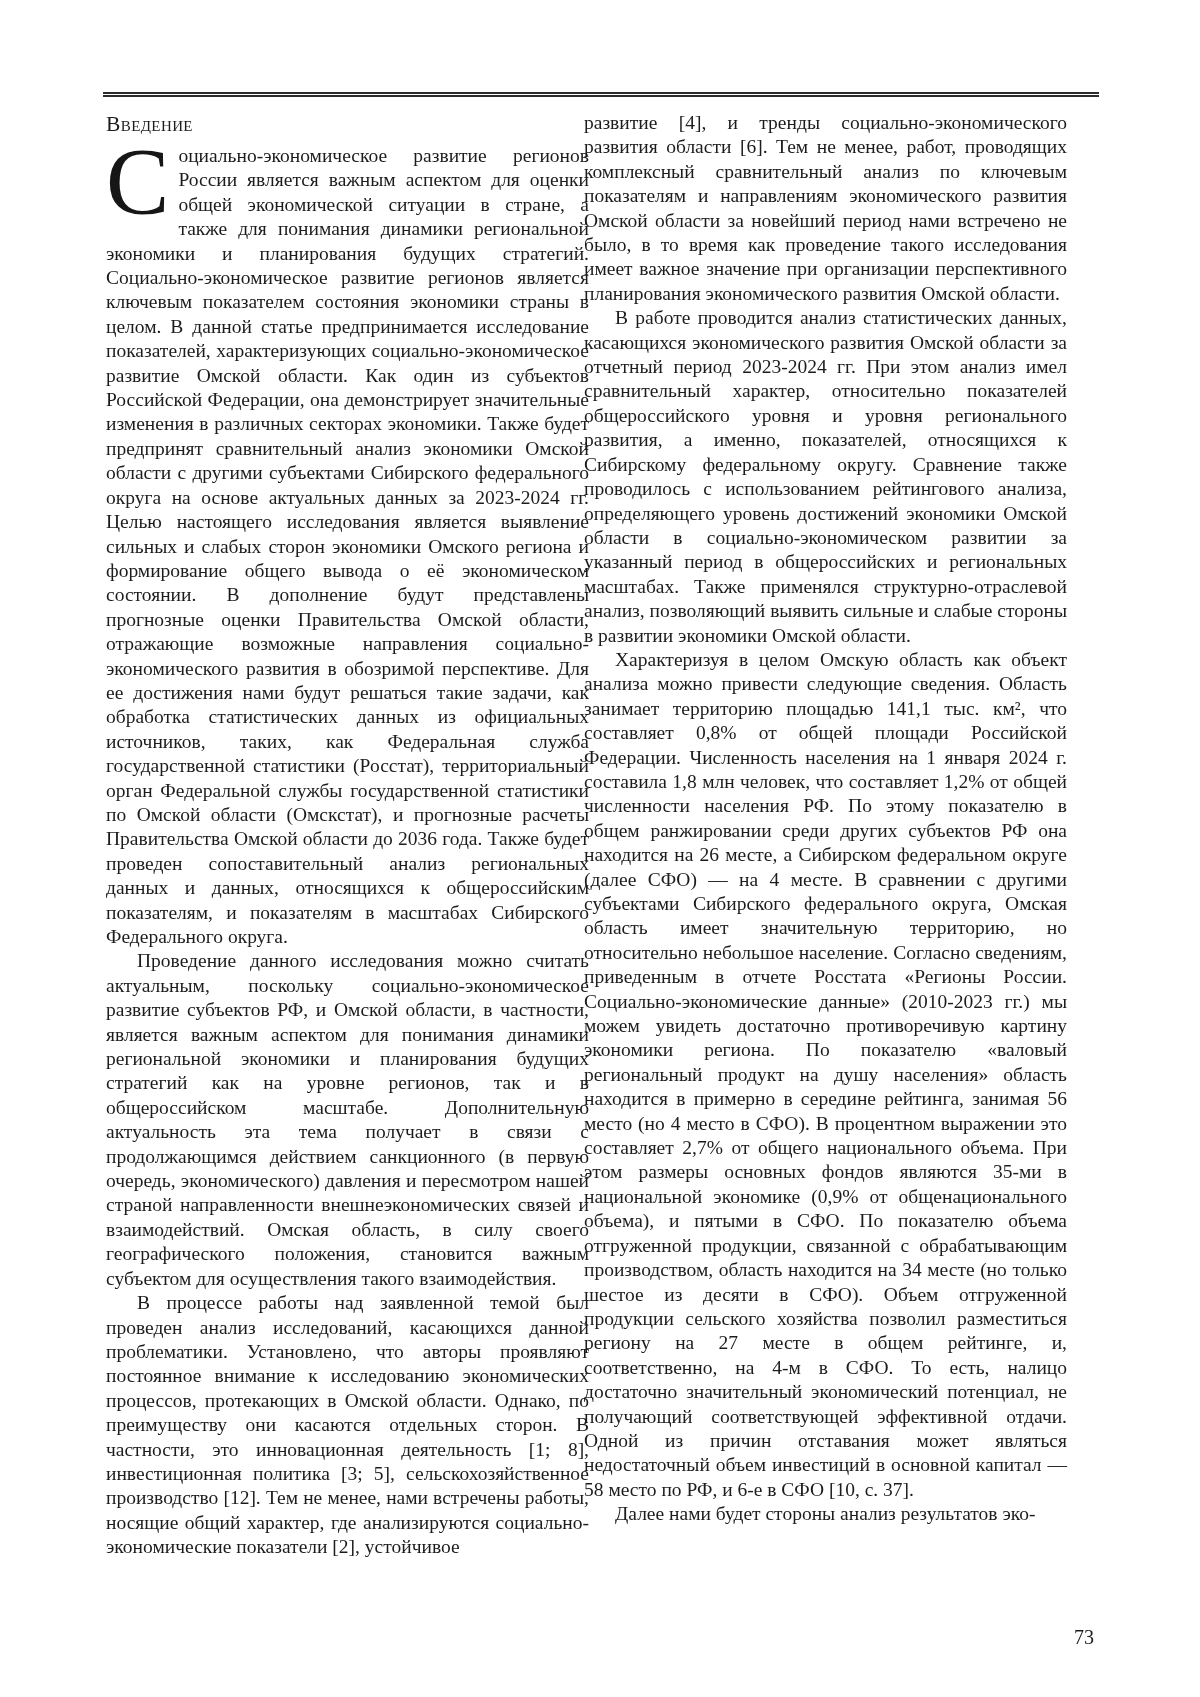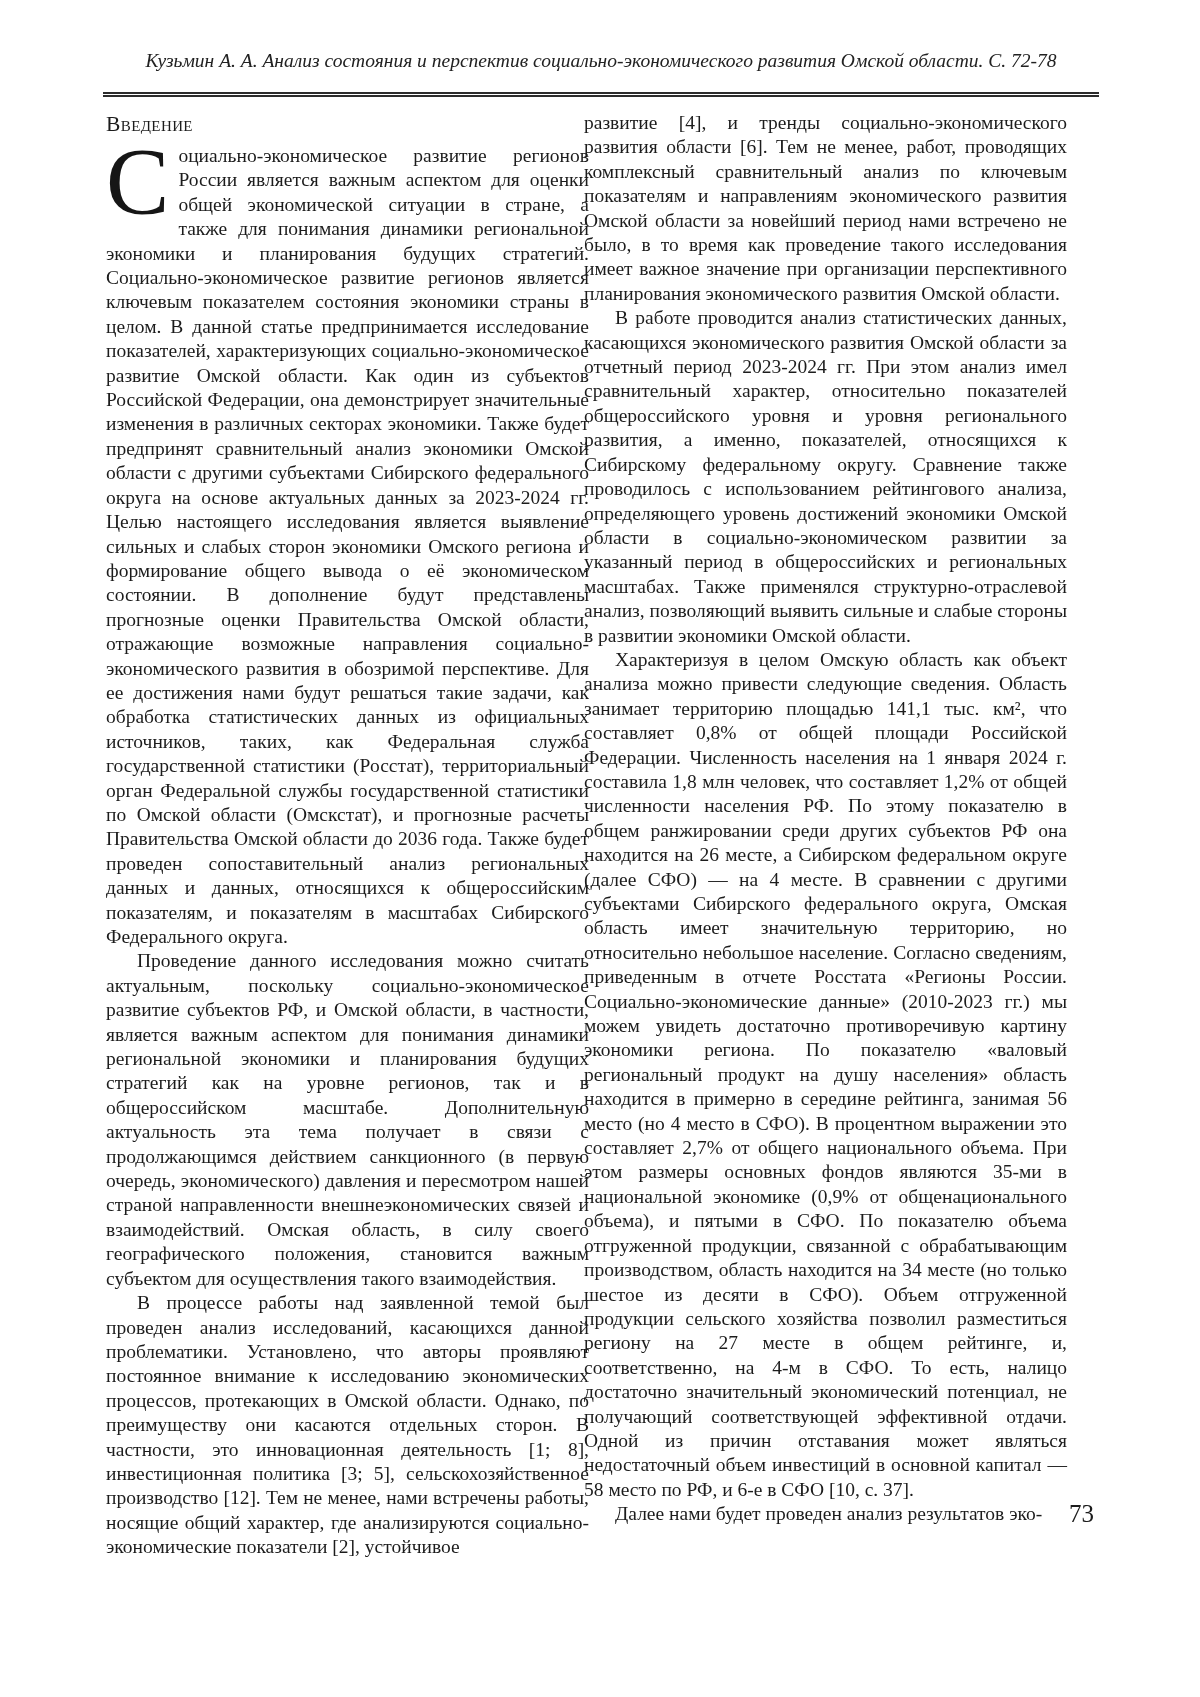--- a/index.html
+++ b/index.html
@@ -56,31 +56,30 @@
     float: left;
     font-size: 95px;
     line-height: 71px;
     height: 73px;
     margin: 3px 9px 0 0;
     color: #161616;
   }
 
   .page-number {
     position: absolute;
-    top: 1500px; left: 1036px; width: 58px;
+    top: 1626px; left: 1036px; width: 58px;
     text-align: right;
-    font-size: 25px;
+    font-size: 20px;
   }
 </style>
 </head>
 <body>
 
 <div class="page">
 
-  <div class="running-header">Кузьмин А. А. Анализ состояния и перспектив социально-экономического развития Омской области. С. 72-78</div>
 
   <div class="header-rule"></div>
 
   <div class="col col-left">
     <h2>Введение</h2>
 
     <p class="has-dropcap"><span class="dropcap">С</span><span>оциально-экономическое развитие регионов России является важным аспектом для оценки общей экономической ситуации в стране, а также для понимания динамики региональной экономики и планирования будущих стратегий. Социально-экономическое развитие регионов является ключевым показателем состояния экономики страны в целом. В данной статье предпринимается исследование показателей, характеризующих социально-экономическое развитие Омской области. Как один из субъектов Российской Федерации, она демонстрирует значительные изменения в различных секторах экономики. Также будет предпринят сравнительный анализ экономики Омской области с другими субъектами Сибирского федерального округа на основе актуальных данных за 2023-2024 гг. Целью настоящего исследования является выявление сильных и слабых сторон экономики Омского региона и формирование общего вывода о её экономическом состоянии. В дополнение будут представлены прогнозные оценки Правительства Омской области, отражающие возможные направления социально-экономического развития в обозримой перспективе. Для ее достижения нами будут решаться такие задачи, как обработка статистических данных из официальных источников, таких, как Федеральная служба государственной статистики (Росстат), территориальный орган Федеральной службы государственной статистики по Омской области (Омскстат), и прогнозные расчеты Правительства Омской области до 2036 года. Также будет проведен сопоставительный анализ региональных данных и данных, относящихся к общероссийским показателям, и показателям в масштабах Сибирского Федерального округа.</span></p>
 
     <p class="indent">Проведение данного исследования можно считать актуальным, поскольку социально-экономическое развитие субъектов РФ, и Омской области, в частности, является важным аспектом для понимания динамики региональной экономики и планирования будущих стратегий как на уровне регионов, так и в общероссийском масштабе. Дополнительную актуальность эта тема получает в связи с продолжающимся действием санкционного (в первую очередь, экономического) давления и пересмотром нашей страной направленности внешнеэкономических связей и взаимодействий. Омская область, в силу своего географического положения, становится важным субъектом для осуществления такого взаимодействия.</p>
 
@@ -89,18 +88,18 @@
   </div>
 
   <div class="col col-right">
     <p>развитие [4], и тренды социально-экономического развития области [6]. Тем не менее, работ, проводящих комплексный сравнительный анализ по ключевым показателям и направлениям экономического развития Омской области за новейший период нами встречено не было, в то время как проведение такого исследования имеет важное значение при организации перспективного планирования экономического развития Омской области.</p>
 
     <p class="indent">В работе проводится анализ статистических данных, касающихся экономического развития Омской области за отчетный период 2023-2024 гг. При этом анализ имел сравнительный характер, относительно показателей общероссийского уровня и уровня регионального развития, а именно, показателей, относящихся к Сибирскому федеральному округу. Сравнение также проводилось с использованием рейтингового анализа, определяющего уровень достижений экономики Омской области в социально-экономическом развитии за указанный период в общероссийских и региональных масштабах. Также применялся структурно-отраслевой анализ, позволяющий выявить сильные и слабые стороны в развитии экономики Омской области.</p>
 
 
     <p class="indent">Характеризуя в целом Омскую область как объект анализа можно привести следующие сведения. Область занимает территорию площадью 141,1 тыс. км², что составляет 0,8% от общей площади Российской Федерации. Численность населения на 1 января 2024 г. составила 1,8 млн человек, что составляет 1,2% от общей численности населения РФ. По этому показателю в общем ранжировании среди других субъектов РФ она находится на 26 месте, а Сибирском федеральном округе (далее СФО) — на 4 месте. В сравнении с другими субъектами Сибирского федерального округа, Омская область имеет значительную территорию, но относительно небольшое население. Согласно сведениям, приведенным в отчете Росстата «Регионы России. Социально-экономические данные» (2010-2023 гг.) мы можем увидеть достаточно противоречивую картину экономики региона. По показателю «валовый региональный продукт на душу населения» область находится в примерно в середине рейтинга, занимая 56 место (но 4 место в СФО). В процентном выражении это составляет 2,7% от общего национального объема. При этом размеры основных фондов являются 35-ми в национальной экономике (0,9% от общенационального объема), и пятыми в СФО. По показателю объема отгруженной продукции, связанной с обрабатывающим производством, область находится на 34 месте (но только шестое из десяти в СФО). Объем отгруженной продукции сельского хозяйства позволил разместиться региону на 27 месте в общем рейтинге, и, соответственно, на 4-м в СФО. То есть, налицо достаточно значительный экономический потенциал, не получающий соответствующей эффективной отдачи. Одной из причин отставания может являться недостаточный объем инвестиций в основной капитал — 58 место по РФ, и 6-е в СФО [10, с. 37].</p>
 
-    <p class="indent">Далее нами будет проведен анализ результатов эко-</p>
+    <p class="indent">Далее нами будет стороны анализ результатов эко-</p>
   </div>
 
   <div class="page-number">73</div>
 
 </div>
 
 </body></html>

